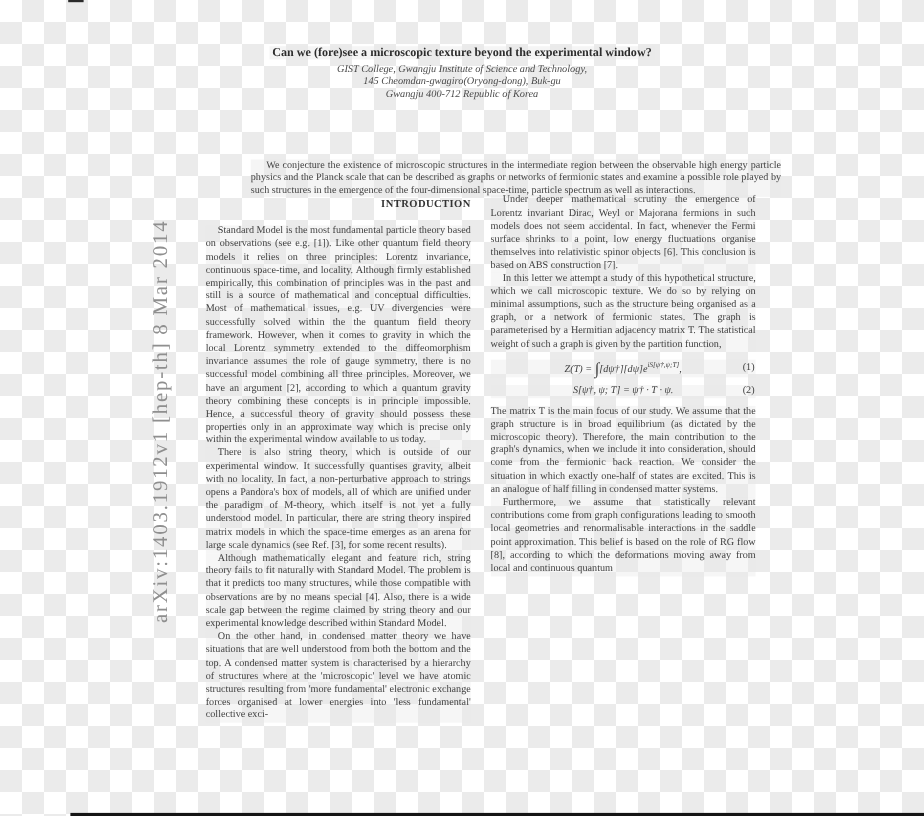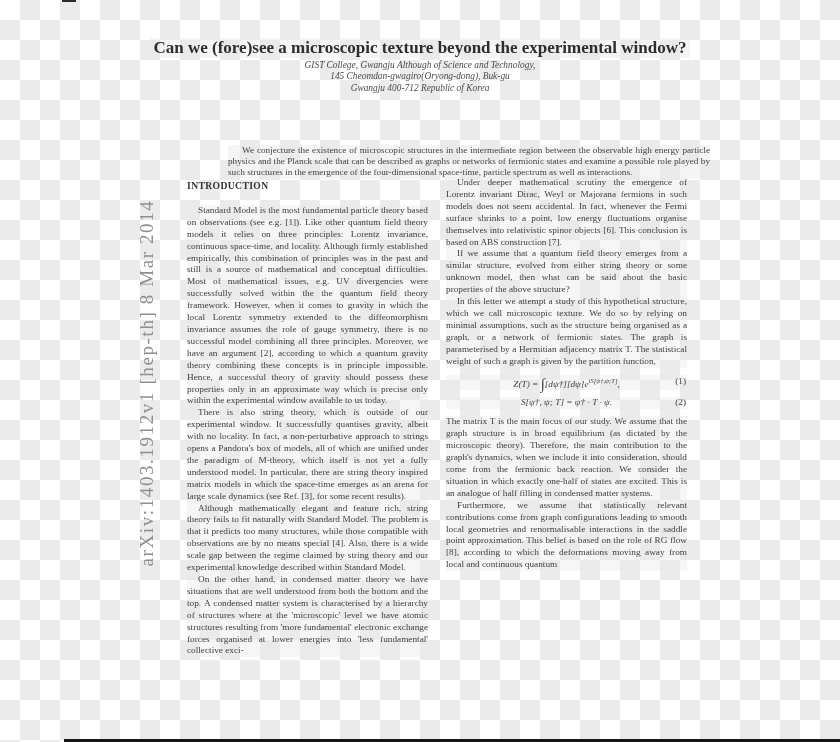--- a/index.html
+++ b/index.html
@@ -10,33 +10,33 @@
       linear-gradient(45deg,#ebebeb 25%,transparent 25%,transparent 75%,#ebebeb 75%),
       linear-gradient(45deg,#ebebeb 25%,transparent 25%,transparent 75%,#ebebeb 75%);
     background-size:40px 40px;background-position:0 0,20px 20px;}
   .edge-bar-bottom{position:absolute;left:64px;right:0;bottom:0;height:3px;background:#151515;}
   .edge-mark-top{position:absolute;left:62px;top:0;width:14px;height:2px;background:#2a2a2a;}
   .paper{position:absolute;inset:0;color:#3e3e3e;}
   .arxiv-watermark{position:absolute;left:147px;top:383px;
     transform:translate(-50%,-50%) rotate(-90deg);white-space:nowrap;
     font-size:19px;color:#8f8f8f;letter-spacing:1.6px;}
   .title-block{position:absolute;top:38px;left:0;width:100%;text-align:center;}
-  .paper-title{font-size:17px;font-weight:bold;color:#2d2d2d;white-space:nowrap;
+  .paper-title{font-size:11px;font-weight:bold;color:#2d2d2d;white-space:nowrap;
     background:rgba(233,233,233,0.45);display:inline-block;padding:0 3px;}
   .author-line{margin-top:10px;font-size:10.5px;color:#3a3a3a;}
   .author-line sup{font-size:7px;}
   .affiliation{font-style:italic;font-size:9.4px;line-height:11.4px;color:#4a4a4a;margin-top:2px;}
   .abstract{position:absolute;top:117px;left:228px;width:482px;
     font-size:9.2px;line-height:11.2px;text-align:justify;text-indent:14px;
     color:#424242;background:rgba(233,233,233,0.45);margin-top:28px;}
   .col{position:absolute;top:177px;width:241px;height:565px;overflow:hidden;
     text-align:justify;font-size:9.25px;line-height:11.9px;color:#404040;}
   .col-left{left:187px;}
   .col-right{left:446px;}
-  .section-heading{text-align:left;font-weight:bold;font-size:9.6px;
+  .section-heading{text-align:right;font-weight:bold;font-size:9.6px;
     letter-spacing:0.4px;margin:3px 0 13px 0;color:#333;}
   .col p{margin:0;text-indent:11px;background:rgba(233,233,233,0.40);}
   .col p.noindent{text-indent:0;}
   .equation{position:relative;margin:7px 0;text-align:center;font-style:italic;
     text-indent:0;background:rgba(233,233,233,0.40);}
   .equation .integral{font-style:normal;font-size:15px;vertical-align:-2px;}
   .equation sup{font-size:6.5px;font-style:italic;}
   .eq-num{position:absolute;right:1px;top:50%;transform:translateY(-50%);font-style:normal;}
 </style>
 </head>
@@ -48,39 +48,38 @@
 
 <div class="paper">
 
   <div class="arxiv-watermark">arXiv:1403.1912v1  [hep-th]  8 Mar 2014</div>
 
   <div class="title-block">
     <div>
       <span class="paper-title">Can we (fore)see a microscopic texture beyond the experimental window?</span>
     </div>
     <div class="affiliation">
-      <div>GIST College, Gwangju Although of Science and Technology,</div>
+      <div>GIST College, Gwangju Institute of Science and Technology,</div>
       <div>145 Cheomdan-gwagiro(Oryong-dong), Buk-gu</div>
       <div>Gwangju 400-712 Republic of Korea</div>
     </div>
   </div>
 
   <div class="abstract">We conjecture the existence of microscopic structures in the intermediate region between the observable high energy particle physics and the Planck scale that can be described as graphs or networks of fermionic states and examine a possible role played by such structures in the emergence of the four-dimensional space-time, particle spectrum as well as interactions.</div>
 
   <div class="col col-left">
     <div class="section-heading">INTRODUCTION</div>
     <p>Standard Model is the most fundamental particle theory based on observations (see e.g. [1]). Like other quantum field theory models it relies on three principles: Lorentz invariance, continuous space-time, and locality. Although firmly established empirically, this combination of principles was in the past and still is a source of mathematical and conceptual difficulties. Most of mathematical issues, e.g. UV divergencies were successfully solved within the the quantum field theory framework. However, when it comes to gravity in which the local Lorentz symmetry extended to the diffeomorphism invariance assumes the role of gauge symmetry, there is no successful model combining all three principles. Moreover, we have an argument [2], according to which a quantum gravity theory combining these concepts is in principle impossible. Hence, a successful theory of gravity should possess these properties only in an approximate way which is precise only within the experimental window available to us today.</p>
     <p>There is also string theory, which is outside of our experimental window. It successfully quantises gravity, albeit with no locality. In fact, a non-perturbative approach to strings opens a Pandora's box of models, all of which are unified under the paradigm of M-theory, which itself is not yet a fully understood model. In particular, there are string theory inspired matrix models in which the space-time emerges as an arena for large scale dynamics (see Ref. [3], for some recent results).</p>
     <p>Although mathematically elegant and feature rich, string theory fails to fit naturally with Standard Model. The problem is that it predicts too many structures, while those compatible with observations are by no means special [4]. Also, there is a wide scale gap between the regime claimed by string theory and our experimental knowledge described within Standard Model.</p>
     <p>On the other hand, in condensed matter theory we have situations that are well understood from both the bottom and the top. A condensed matter system is characterised by a hierarchy of structures where at the 'microscopic' level we have atomic structures resulting from 'more fundamental' electronic exchange forces organised at lower energies into 'less fundamental' collective exci-</p>
   </div>
 
   <div class="col col-right">
     <p>Under deeper mathematical scrutiny the emergence of Lorentz invariant Dirac, Weyl or Majorana fermions in such models does not seem accidental.  In fact, whenever the Fermi surface shrinks to a point, low energy fluctuations organise themselves into relativistic spinor objects [6].  This conclusion is based on ABS construction [7].</p>
-    <p>If we assume that a quantum field theory emerges from a similar structure, evolved from either string theory or some unknown model, then what can be said about the basic properties of the above structure?</p>
     <p>In this letter we attempt a study of this hypothetical structure, which we call microscopic texture. We do so by relying on minimal assumptions, such as the structure being organised as a graph, or a network of fermionic states. The graph is parameterised by a Hermitian adjacency matrix T.  The statistical weight of such a graph is given by the partition function,</p>
 
     <div class="equation">
       <span>Z(T) = </span><span class="integral">∫</span><span>[dψ†][dψ]e</span><sup>iS[ψ†,ψ;T]</sup><span>,</span>
       <span class="eq-num">(1)</span>
     </div>
 
 
     <div class="equation">
       <span>S[ψ†, ψ; T] = ψ† · T · ψ.</span>

